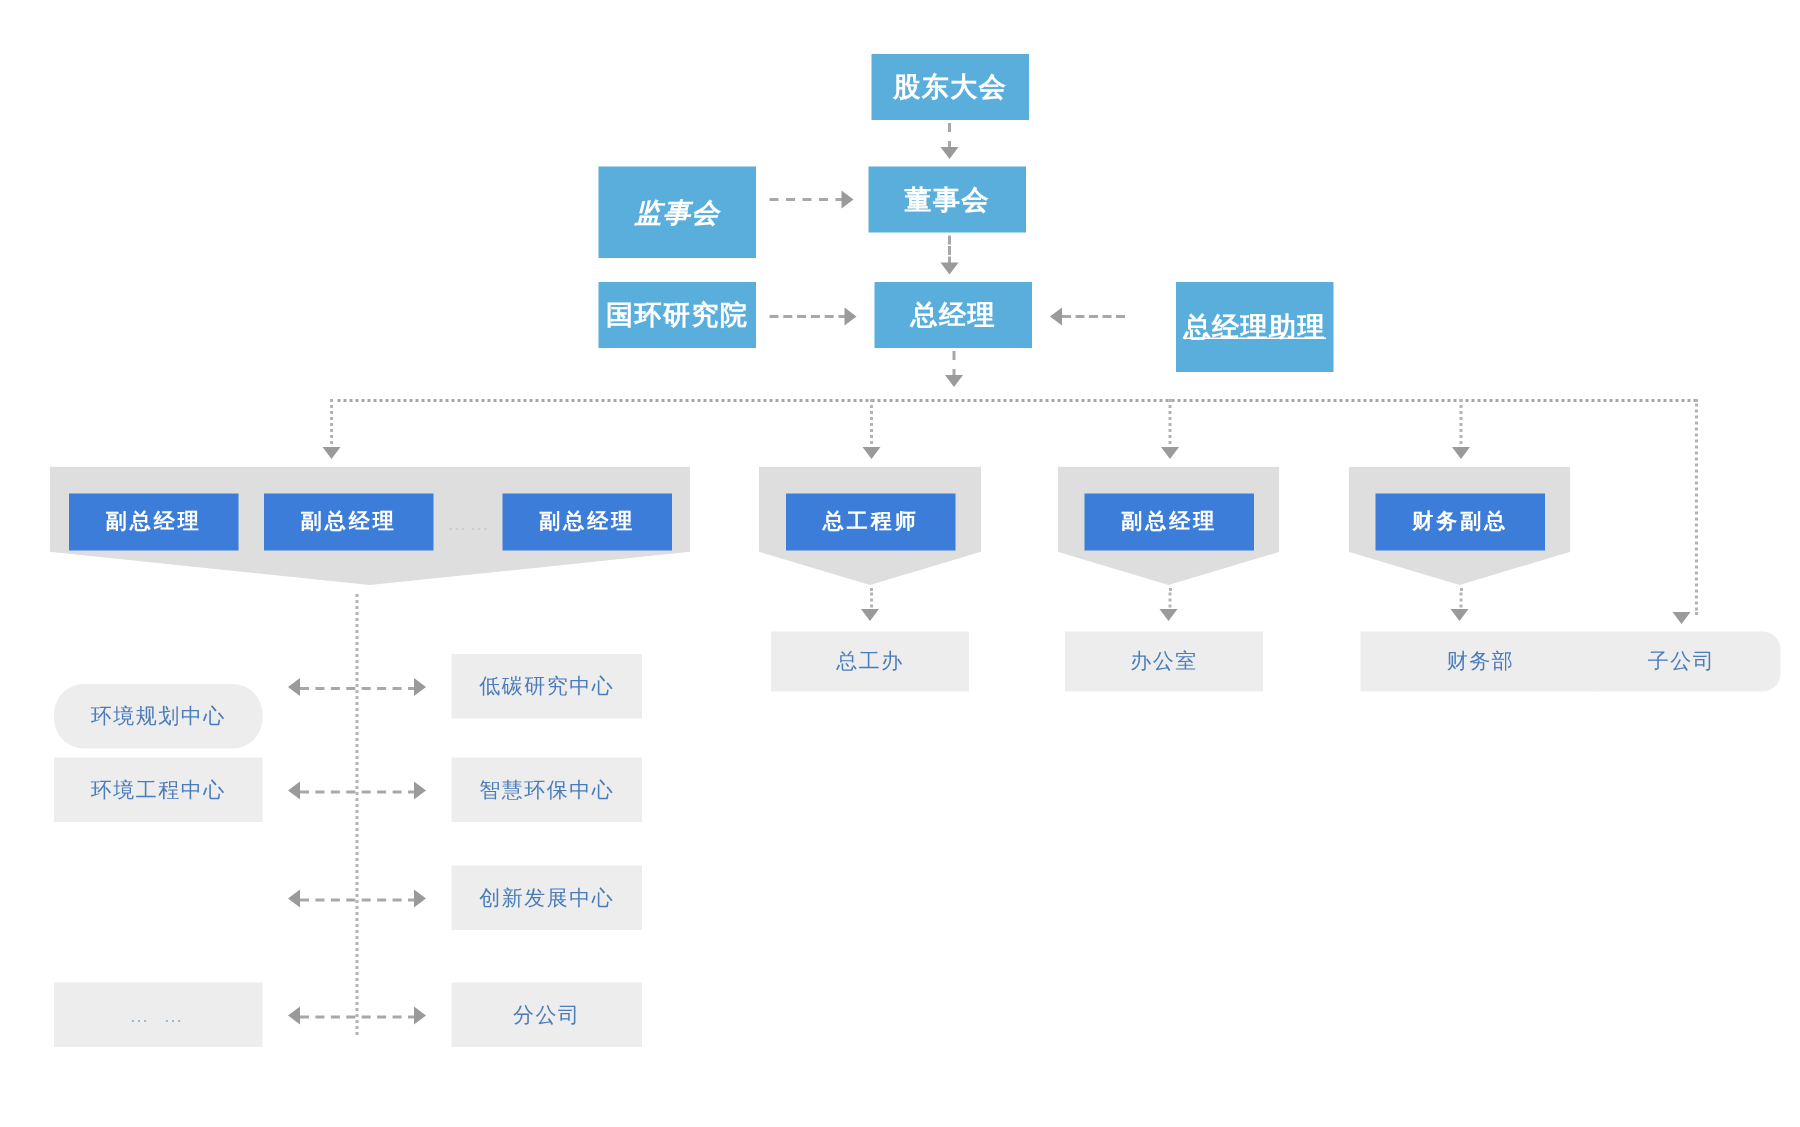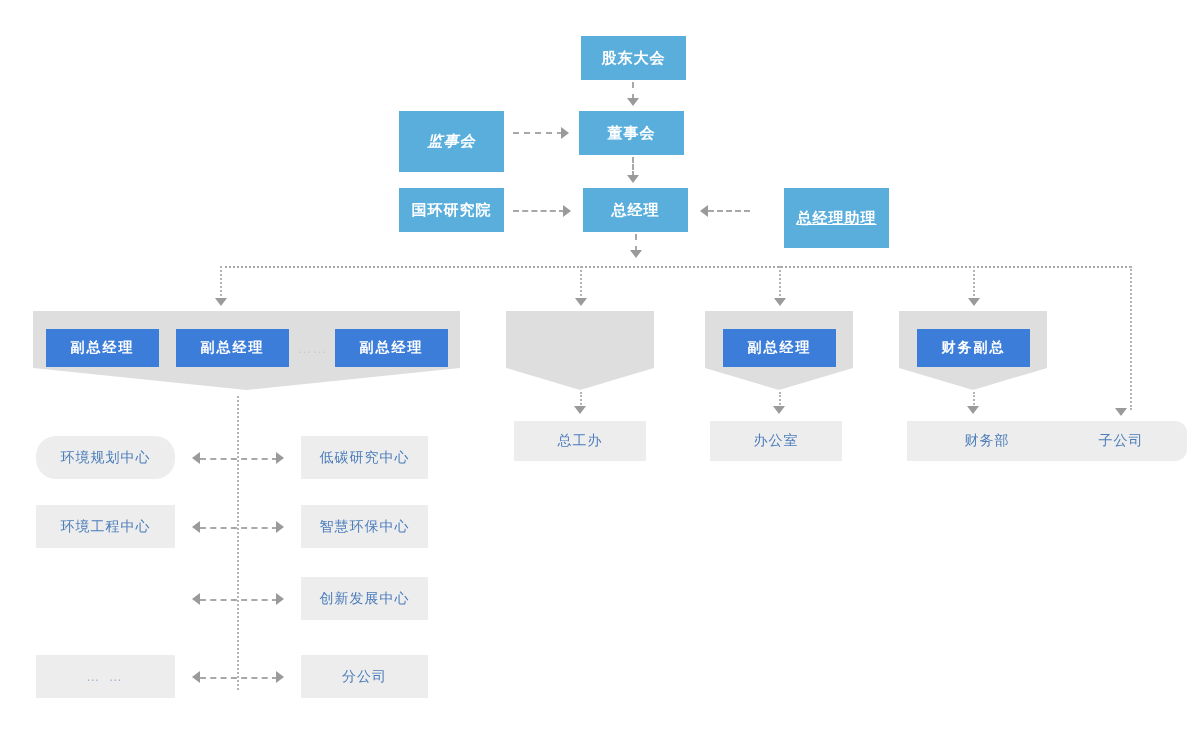--- a/index.html
+++ b/index.html
@@ -24,21 +24,21 @@
     display: flex;
     align-items: center;
     justify-content: center;
     text-align: center;
     letter-spacing: 1px;
     white-space: nowrap;
   }
   .node-blue-light {
     background: #5aaedc;
     color: #ffffff;
-    font-size: 15px;
+    font-size: 18px;
     font-weight: bold;
   }
   .node-blue-deep {
     background: #3b7dd8;
     color: #ffffff;
     font-size: 14px;
     font-weight: bold;
     letter-spacing: 2px;
   }
   .node-gray {
@@ -133,34 +133,35 @@
   <div class="node node-blue-light" style="left:784px; top:188px; width:105px; height:60px;text-decoration:underline;">总经理助理</div>
 
   <div class="node node-blue-deep" style="left:46px; top:329px; width:113px; height:38px;">副总经理</div>
 
   <div class="node node-blue-deep" style="left:176px; top:329px; width:113px; height:38px;">副总经理</div>
 
   <div class="ellipsis-inline" style="left:292px; top:336px; width:42px; height:24px;">……</div>
 
   <div class="node node-blue-deep" style="left:335px; top:329px; width:113px; height:38px;">副总经理</div>
 
+  <div class="node node-blue-deep" style="left:524px; top:329px; width:113px; height:38px;">总工程师</div>
 
   <div class="node node-blue-deep" style="left:723px; top:329px; width:113px; height:38px;">副总经理</div>
 
   <div class="node node-blue-deep" style="left:917px; top:329px; width:113px; height:38px;">财务副总</div>
 
   <div class="node node-gray" style="left:514px; top:421px; width:132px; height:40px;">总工办</div>
 
   <div class="node node-gray" style="left:710px; top:421px; width:132px; height:40px;">办公室</div>
 
   <div class="node node-gray" style="left:907px; top:421px; width:160px; height:40px;">财务部</div>
 
   <div class="node node-gray" style="left:1055px; top:421px; width:132px; height:40px;border-radius:12px;">子公司</div>
 
-  <div class="node node-gray" style="left:36px; top:436px; width:139px; height:43px;border-radius:20px;">环境规划中心</div>
+  <div class="node node-gray" style="left:36px; top:456px; width:139px; height:43px;border-radius:20px;">环境规划中心</div>
 
   <div class="node node-gray" style="left:36px; top:505px; width:139px; height:43px;">环境工程中心</div>
 
 
   <div class="node node-gray muted" style="left:36px; top:655px; width:139px; height:43px;">… …</div>
 
   <div class="node node-gray" style="left:301px; top:436px; width:127px; height:43px;">低碳研究中心</div>
 
   <div class="node node-gray" style="left:301px; top:505px; width:127px; height:43px;">智慧环保中心</div>
 

